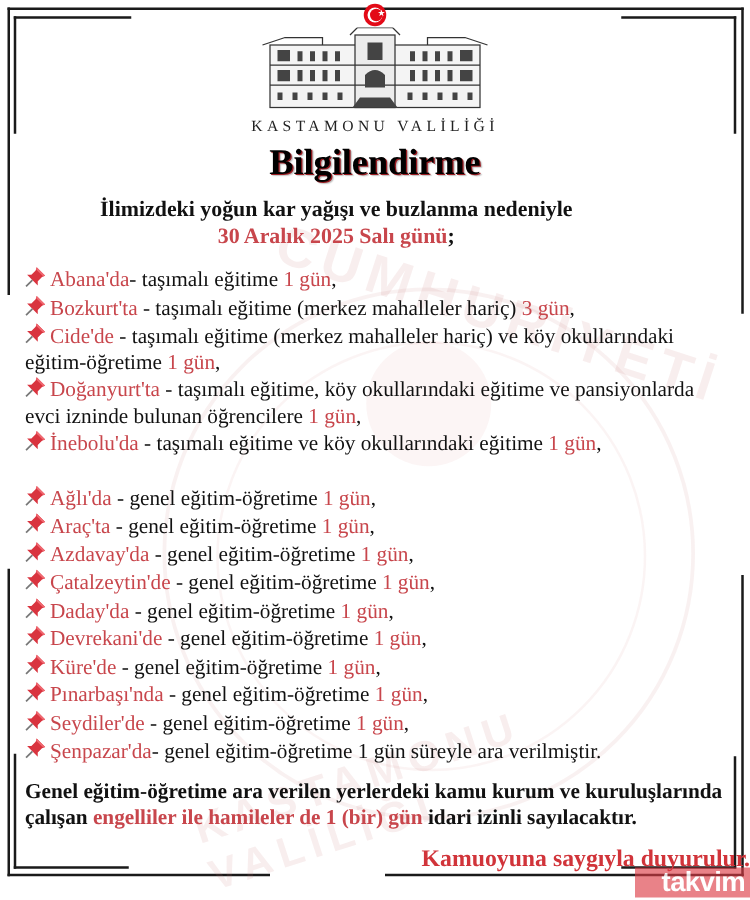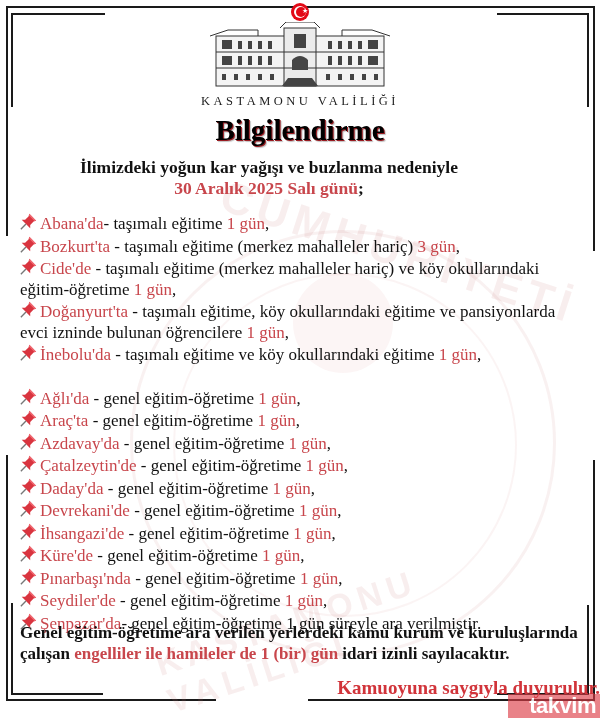--- a/index.html
+++ b/index.html
@@ -175,25 +175,20 @@
         </svg></span><span class="red">Daday'da</span><span> - genel eğitim-öğretime </span><span class="red">1 gün</span><span>,</span></div>
     <div class="item"><span class="pin"><svg width="17" height="17" viewBox="0 0 20 20">
           <path d="M11 1 L19 9 L16 10 L12 14 L12 18 L2 8 L6 8 L10 4 Z" fill="#d9343f"></path>
           <path d="M11 1 L19 9 L17 9.5 L10.5 3 Z" fill="#f06a72"></path>
           <line x1="7" y1="13" x2="1" y2="19" stroke="#777" stroke-width="1.6"></line>
         </svg></span><span class="red">Devrekani'de</span><span> - genel eğitim-öğretime </span><span class="red">1 gün</span><span>,</span></div>
     <div class="item"><span class="pin"><svg width="17" height="17" viewBox="0 0 20 20">
           <path d="M11 1 L19 9 L16 10 L12 14 L12 18 L2 8 L6 8 L10 4 Z" fill="#d9343f"></path>
           <path d="M11 1 L19 9 L17 9.5 L10.5 3 Z" fill="#f06a72"></path>
           <line x1="7" y1="13" x2="1" y2="19" stroke="#777" stroke-width="1.6"></line>
-        </svg></span><span class="red">İhsangazi'de</span><span> - genel eğitim-öğretime </span><span class="red">1 gün</span><span>,</span></div>
-    <div class="item"><span class="pin"><svg width="17" height="17" viewBox="0 0 20 20">
-          <path d="M11 1 L19 9 L16 10 L12 14 L12 18 L2 8 L6 8 L10 4 Z" fill="#d9343f"></path>
-          <path d="M11 1 L19 9 L17 9.5 L10.5 3 Z" fill="#f06a72"></path>
-          <line x1="7" y1="13" x2="1" y2="19" stroke="#777" stroke-width="1.6"></line>
         </svg></span><span class="red">Küre'de</span><span> - genel eğitim-öğretime </span><span class="red">1 gün</span><span>,</span></div>
     <div class="item"><span class="pin"><svg width="17" height="17" viewBox="0 0 20 20">
           <path d="M11 1 L19 9 L16 10 L12 14 L12 18 L2 8 L6 8 L10 4 Z" fill="#d9343f"></path>
           <path d="M11 1 L19 9 L17 9.5 L10.5 3 Z" fill="#f06a72"></path>
           <line x1="7" y1="13" x2="1" y2="19" stroke="#777" stroke-width="1.6"></line>
         </svg></span><span class="red">Pınarbaşı'nda</span><span> - genel eğitim-öğretime </span><span class="red">1 gün</span><span>,</span></div>
     <div class="item"><span class="pin"><svg width="17" height="17" viewBox="0 0 20 20">
           <path d="M11 1 L19 9 L16 10 L12 14 L12 18 L2 8 L6 8 L10 4 Z" fill="#d9343f"></path>
           <path d="M11 1 L19 9 L17 9.5 L10.5 3 Z" fill="#f06a72"></path>
           <line x1="7" y1="13" x2="1" y2="19" stroke="#777" stroke-width="1.6"></line>

